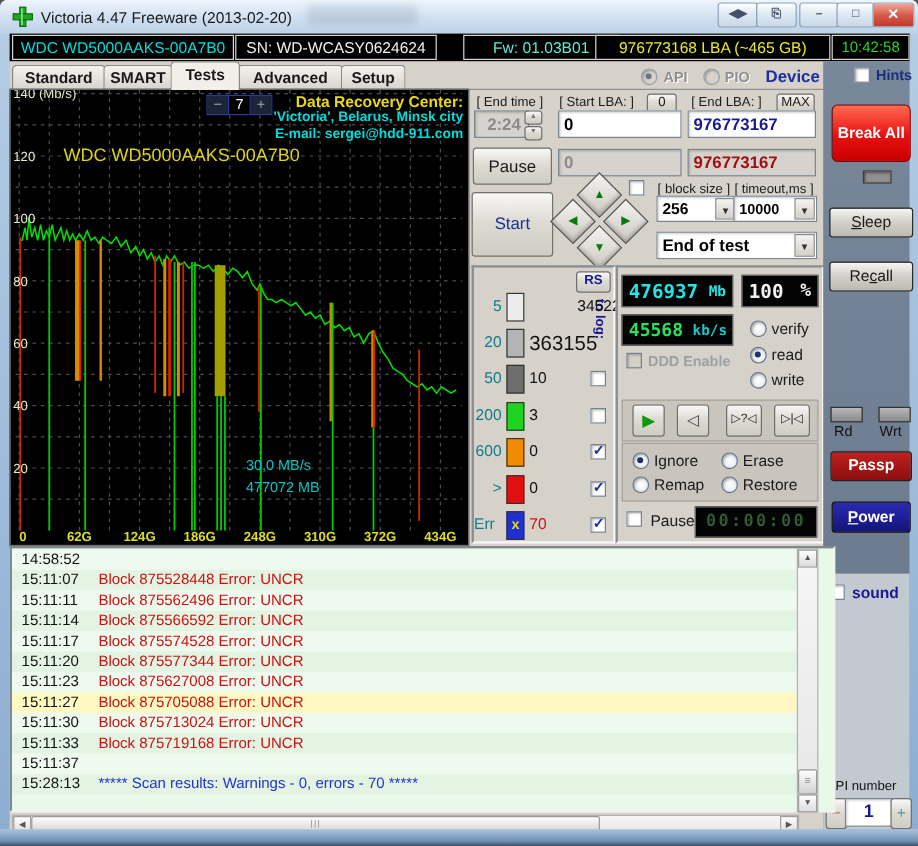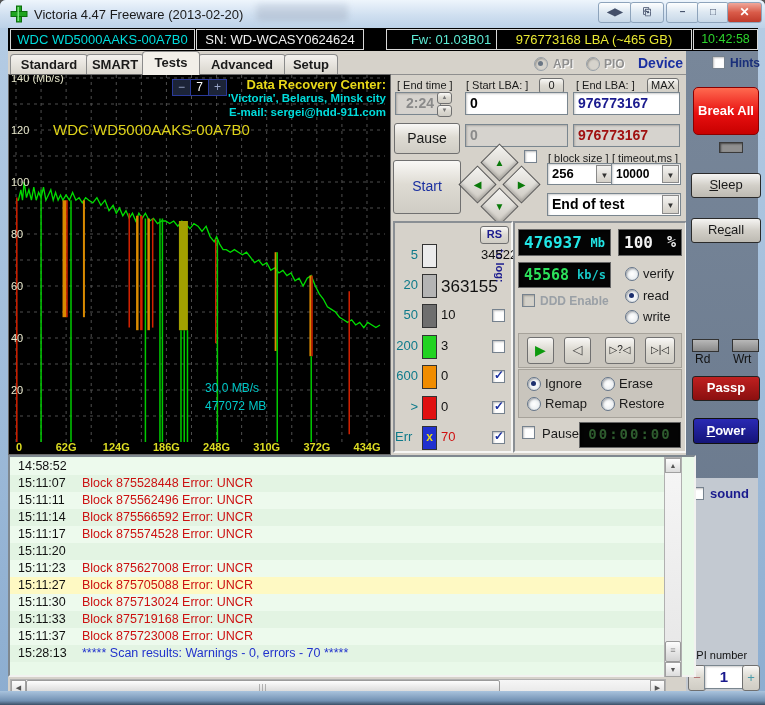--- a/index.html
+++ b/index.html
@@ -374,40 +374,40 @@
         <div class="logrow" style="background: rgb(227, 244, 227);">
           <span class="t">15:11:14</span>
           <span class="m" style="color: rgb(204, 17, 17);">Block 875566592 Error: UNCR</span>
         </div>
         <div class="logrow" style="background: rgb(237, 250, 237);">
           <span class="t">15:11:17</span>
           <span class="m" style="color: rgb(204, 17, 17);">Block 875574528 Error: UNCR</span>
         </div>
         <div class="logrow" style="background: rgb(227, 244, 227);">
           <span class="t">15:11:20</span>
+          <span class="m" style="color: rgb(204, 17, 17);">Block 875577344 Error: UNCR</span>
         </div>
         <div class="logrow" style="background: rgb(237, 250, 237);">
           <span class="t">15:11:23</span>
           <span class="m" style="color: rgb(204, 17, 17);">Block 875627008 Error: UNCR</span>
         </div>
         <div class="logrow" style="background: #fef9c3;">
           <span class="t">15:11:27</span>
           <span class="m" style="color: rgb(204, 17, 17);">Block 875705088 Error: UNCR</span>
         </div>
         <div class="logrow" style="background: rgb(237, 250, 237);">
           <span class="t">15:11:30</span>
           <span class="m" style="color: rgb(204, 17, 17);">Block 875713024 Error: UNCR</span>
         </div>
         <div class="logrow" style="background: rgb(227, 244, 227);">
           <span class="t">15:11:33</span>
           <span class="m" style="color: rgb(204, 17, 17);">Block 875719168 Error: UNCR</span>
         </div>
         <div class="logrow" style="background: rgb(237, 250, 237);">
           <span class="t">15:11:37</span>
-          <span class="m" style="color: rgb(204, 17, 17);">Block 875723008 Error: UNCR</span>
         </div>
         <div class="logrow" style="background: rgb(227, 244, 227);">
           <span class="t">15:28:13</span>
           <span class="m" style="color: rgb(34, 51, 204);">***** Scan results: Warnings - 0, errors - 70 *****</span>
         </div>
       </div>
     <div class="abs sb" style="left:654px;top:0;width:16px;height:218px">
       <div class="sb-btn" style="left:0;top:0;width:14px;height:13px;line-height:13px">▲</div>
       <div class="sb-thumb" style="left:0;top:183px;width:14px;height:19px;font-size:9px;line-height:17px">≡</div>
       <div class="sb-btn" style="left:0;top:204px;width:14px;height:13px;line-height:13px">▼</div>

